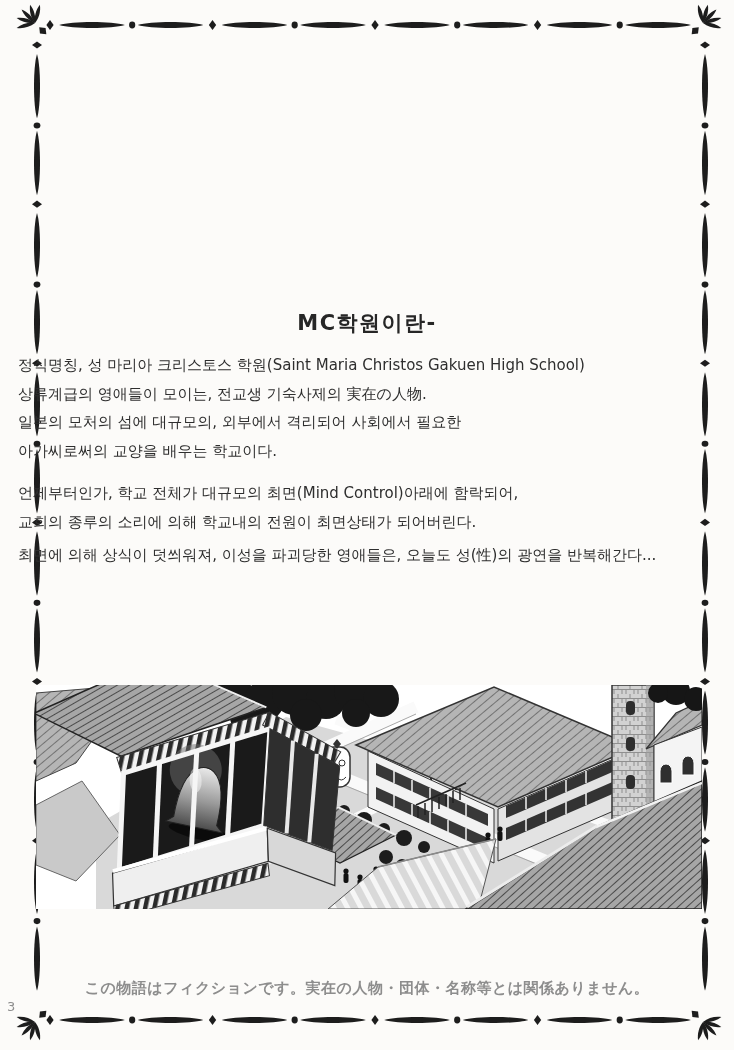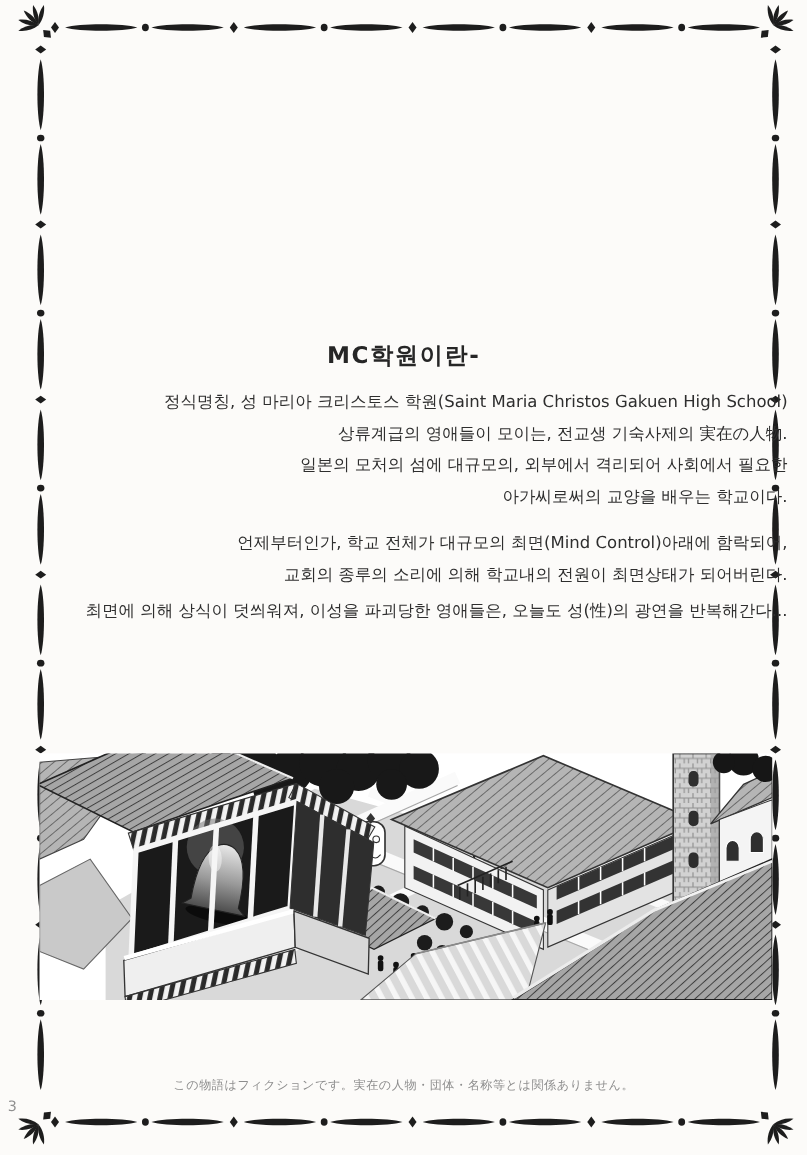--- a/index.html
+++ b/index.html
@@ -6,31 +6,31 @@
   .page{
     position:relative;width:734px;height:1050px;background:#fcfbf9;
     font-family:"DejaVu Sans",sans-serif;color:#2b2b2b;overflow:hidden;
   }
   .frame{position:absolute;left:0;top:0;width:734px;height:1050px;pointer-events:none;}
   .title{
     position:absolute;top:290px;left:0;right:0;text-align:center;
     font-size:21px;font-weight:600;letter-spacing:1.5px;color:#262626;margin-top:19px;
   }
   .text-block{
-    position:absolute;top:351px;left:18px;right:18px;text-align:right;
+    position:absolute;top:351px;left:18px;right:18px;text-align:left;
     font-size:15px;font-weight:500;color:#2e2e2e;
   }
   .text-block .line{height:28.5px;line-height:28.5px;white-space:nowrap;}
   .para-1{margin-bottom:14px;}
   .para-2{margin-bottom:5px;}
   .illustration{position:absolute;left:36px;top:685px;width:666px;height:224px;background:#fff;}
   .illustration svg{display:block;}
   .disclaimer{
     position:absolute;top:979px;left:0;right:0;text-align:center;
-    font-size:11px;letter-spacing:.5px;color:#8d8d8d;
+    font-size:15px;letter-spacing:.5px;color:#8d8d8d;font-weight:bold;
   }
   .page-number{position:absolute;left:7px;top:999px;font-size:13px;color:#8f8f8f;}
 </style>
 </head>
 <body>
 
 <div class="page">
 
   <svg class="frame" viewBox="0 0 734 1050">
     <defs>

